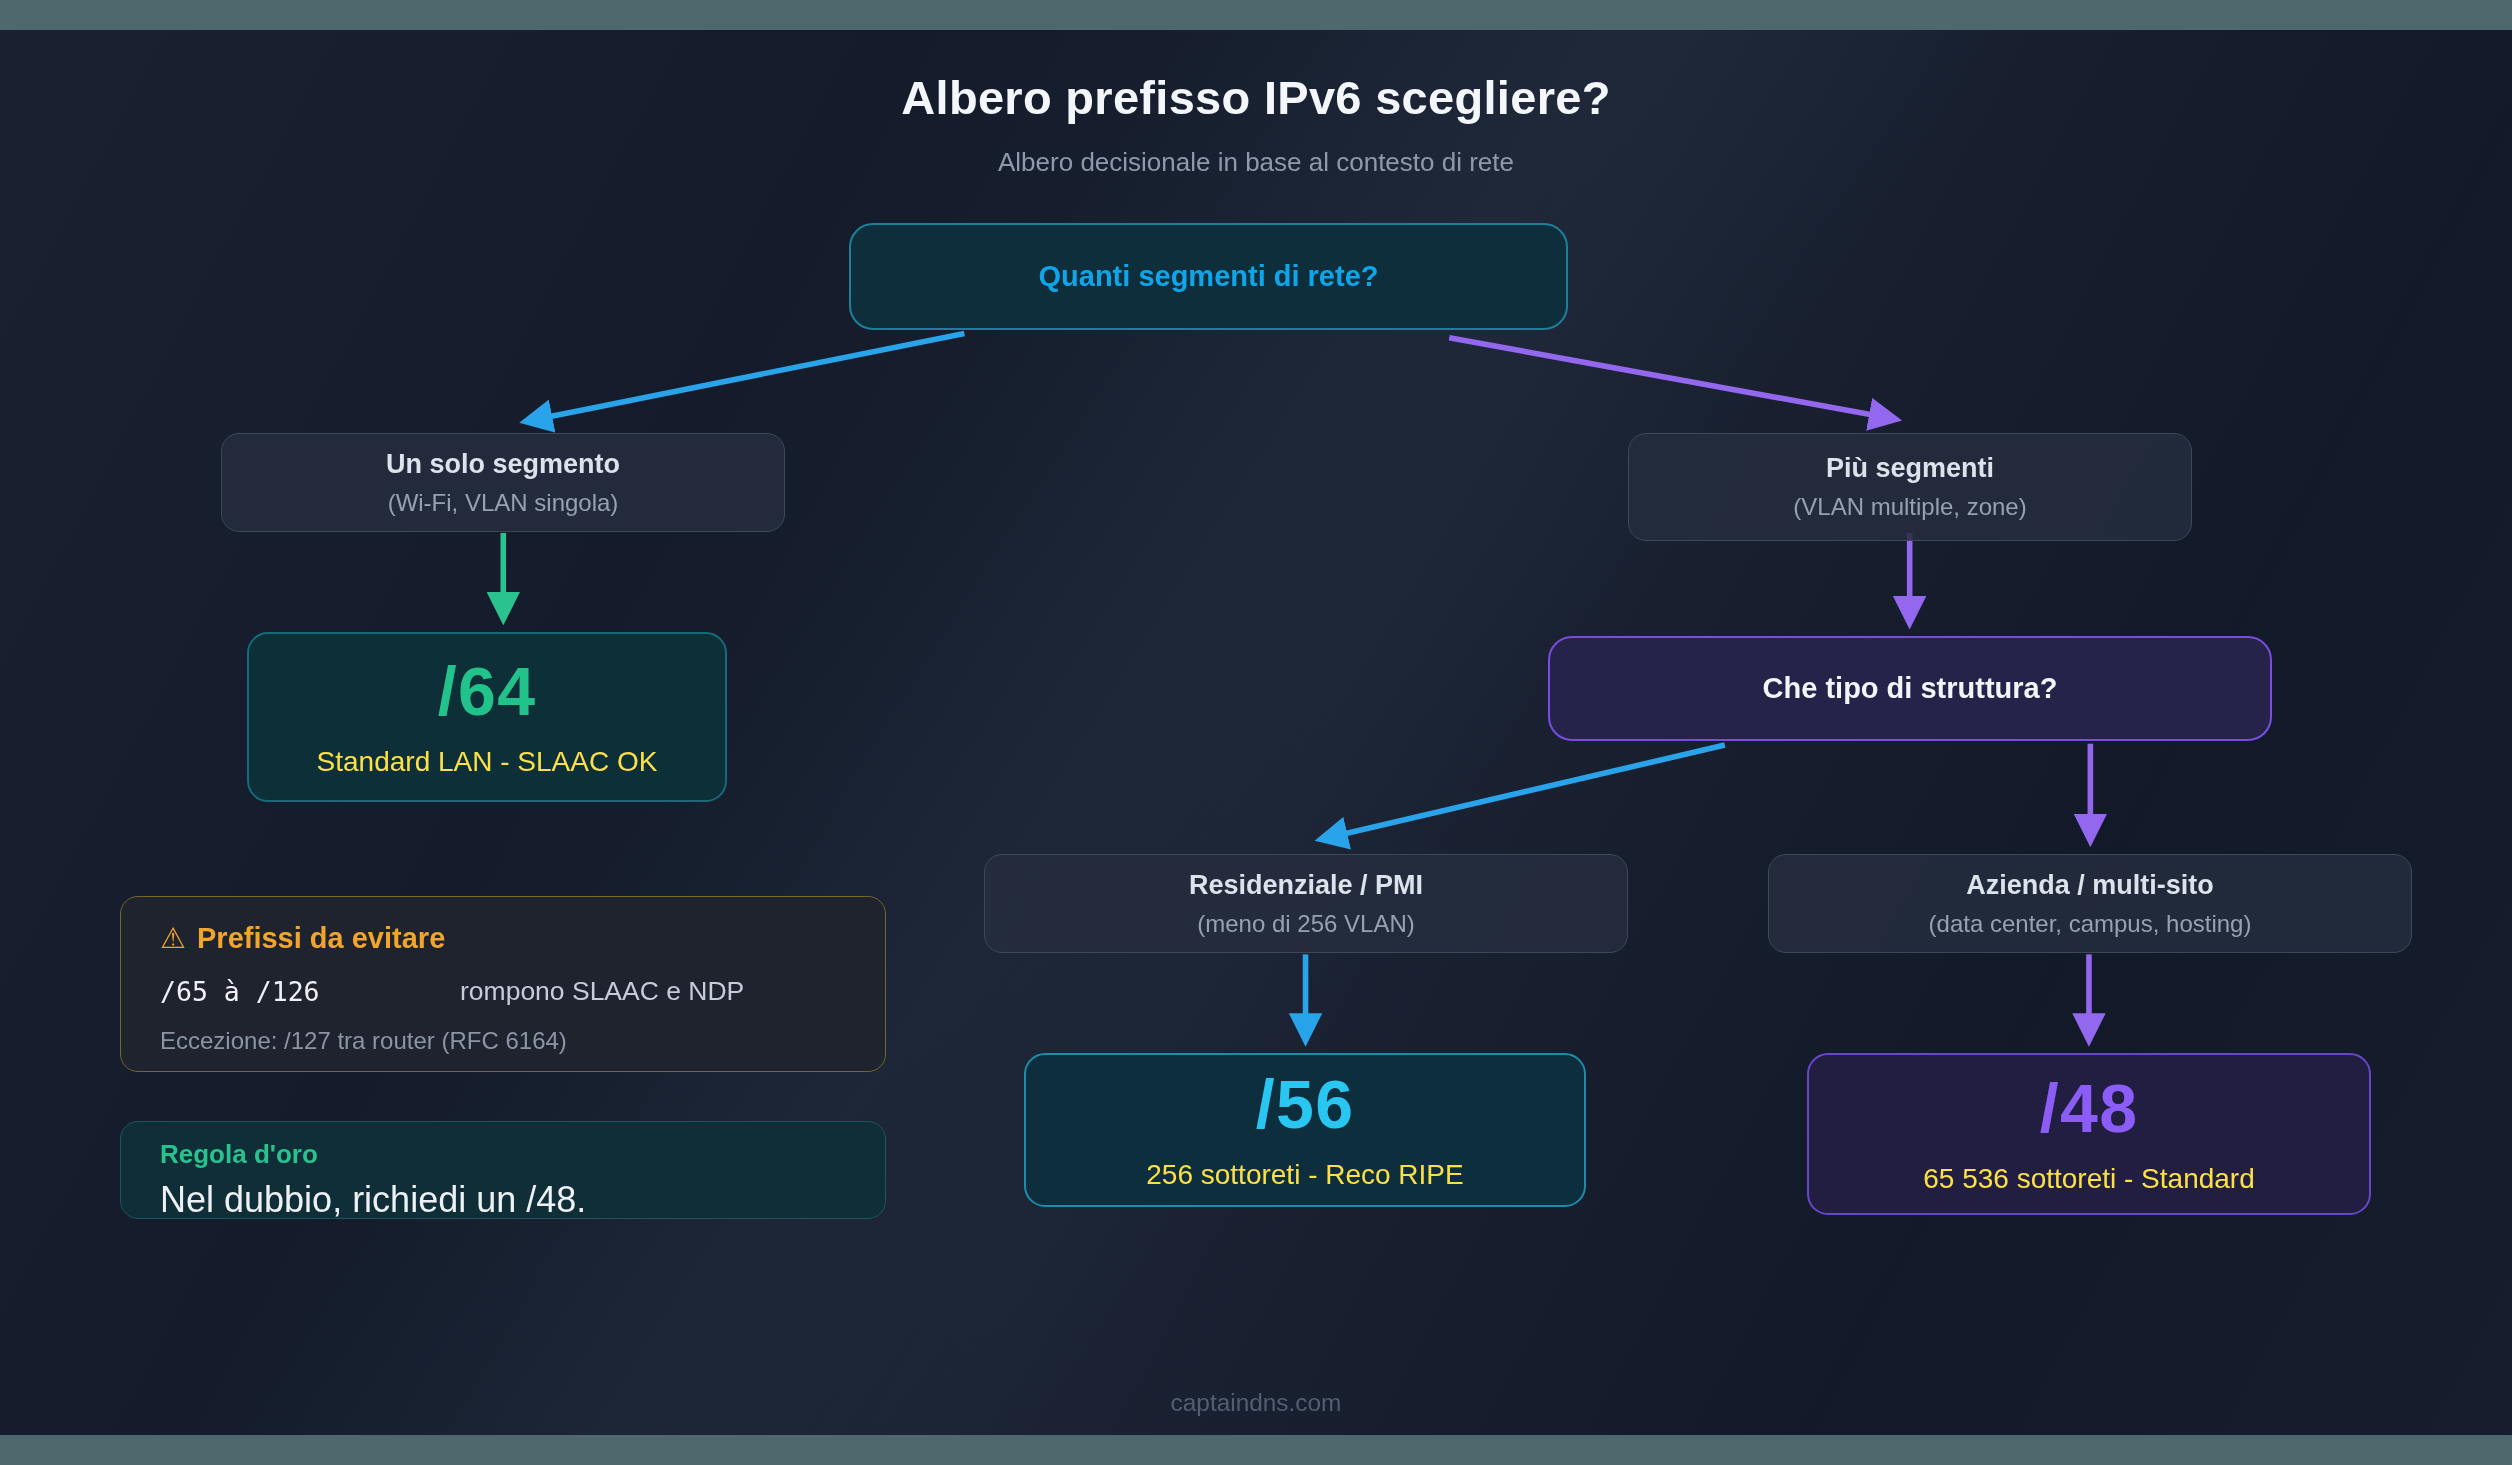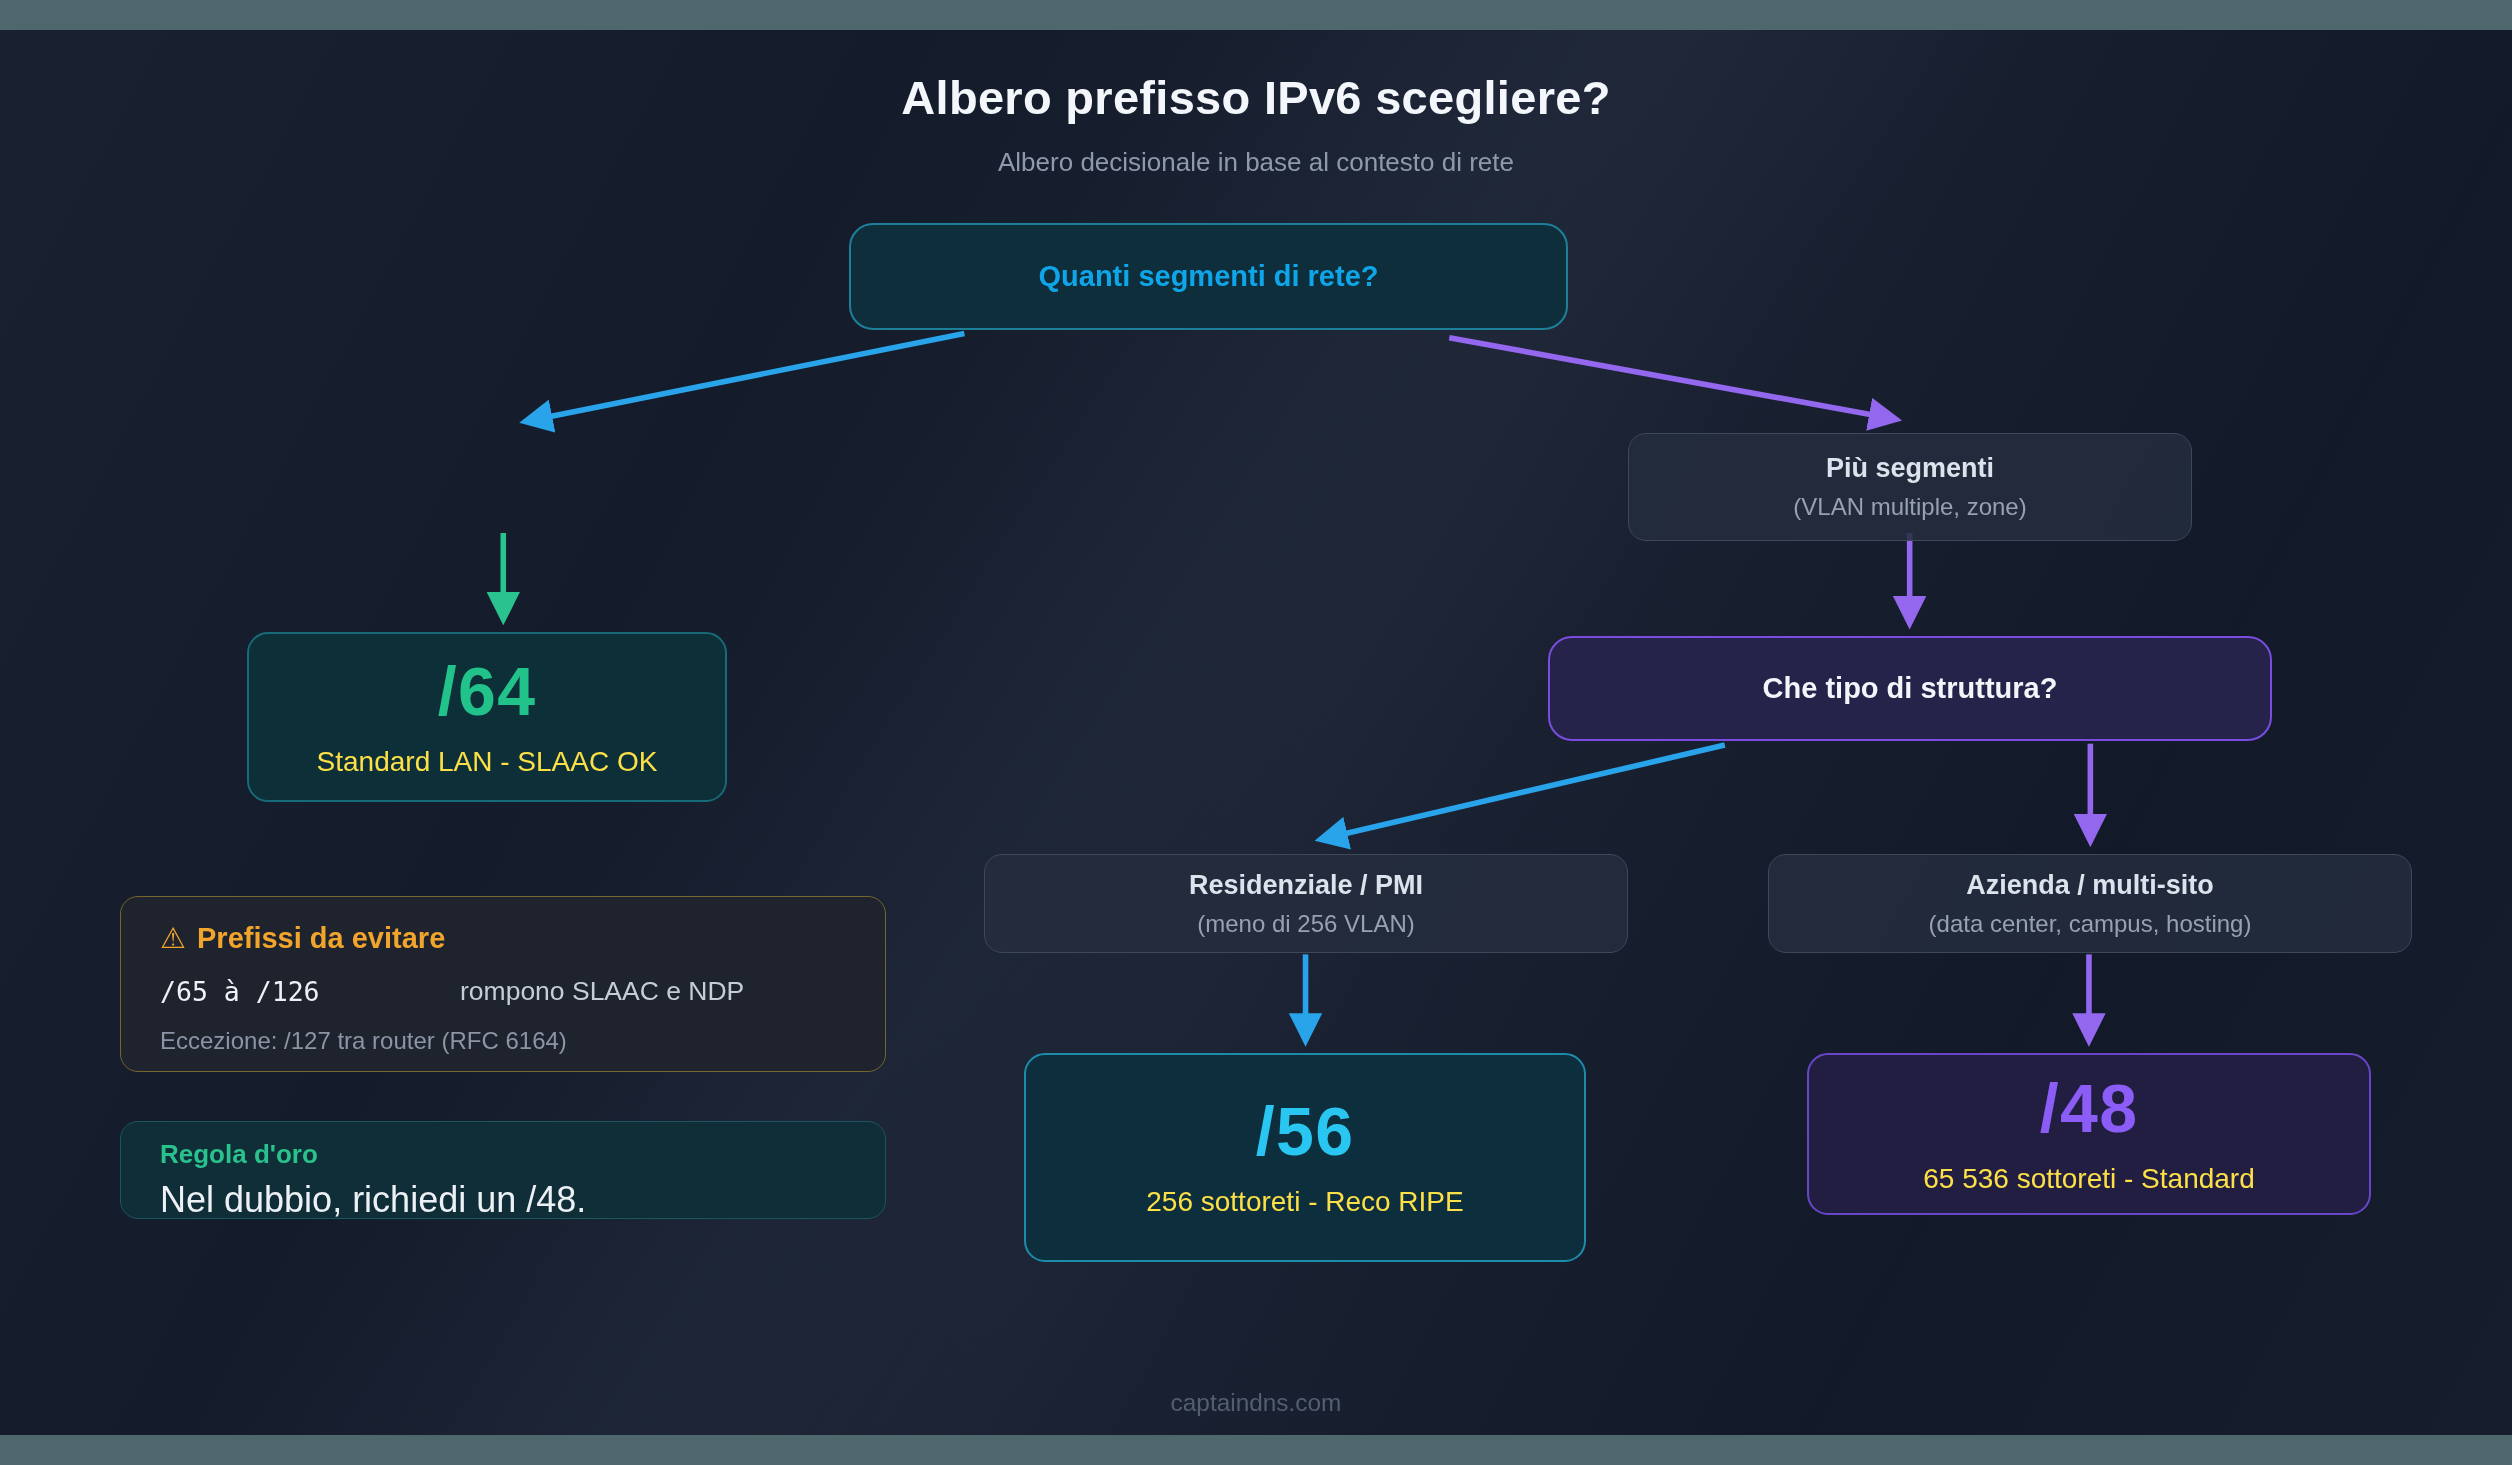--- a/index.html
+++ b/index.html
@@ -73,21 +73,21 @@
   .result {
     border-radius: 21px; gap: 21px;
   }
   .result .r-value { font-size: 68px; font-weight: 700; line-height: 1; letter-spacing: 1.4px; }
   .result .r-caption { color: #fde047; font-size: 28px; font-weight: 400; }
 
   .n-r64 { left: 247px;  top: 632px;  width: 480px; height: 170px;
            background: #0d3038; border: 2.1px solid #176a78; }
   .n-r64 .r-value { color: #22c38b; }
 
-  .n-r56 { left: 1024px; top: 1053px; width: 562px; height: 209px;
+  .n-r56 { left: 1024px; top: 1053px; width: 562px; height: 154px;
            background: #0d2f3d; border: 2.1px solid #1d8cab; }
   .n-r56 .r-value { color: #29c6f2; }
 
   .n-r48 { left: 1807px; top: 1053px; width: 564px; height: 162px;
            background: #211e42; border: 2.1px solid #6847c6; }
   .n-r48 .r-value { color: #8b5cf6; }
 
   .info-box {
     position: absolute; border-radius: 18px;
     padding: 24px 39px;
@@ -161,20 +161,24 @@
     <line class="edge blue" x1="2472" y1="1068" x2="1898" y2="1202" marker-end="url(#head-blue)"></line>
     <line class="edge purple" x1="2996" y1="1066" x2="2996" y2="1200" marker-end="url(#head-purple)"></line>
     <line class="edge blue" x1="1871" y1="1368" x2="1871" y2="1486" marker-end="url(#head-blue)"></line>
     <line class="edge purple" x1="2994" y1="1368" x2="2994" y2="1486" marker-end="url(#head-purple)"></line>
   </svg>
 
   <div class="node q-root">
     <div class="q-label">Quanti segmenti di rete?</div>
   </div>
 
+  <div class="node branch n-single">
+    <div class="b-label">Un solo segmento</div>
+    <div class="b-sub">(Wi-Fi, VLAN singola)</div>
+  </div>
 
   <div class="node branch n-multi">
     <div class="b-label">Più segmenti</div>
     <div class="b-sub">(VLAN multiple, zone)</div>
   </div>
 
   <div class="node result n-r64">
     <div class="r-value">/64</div>
     <div class="r-caption">Standard LAN - SLAAC OK</div>
   </div>

